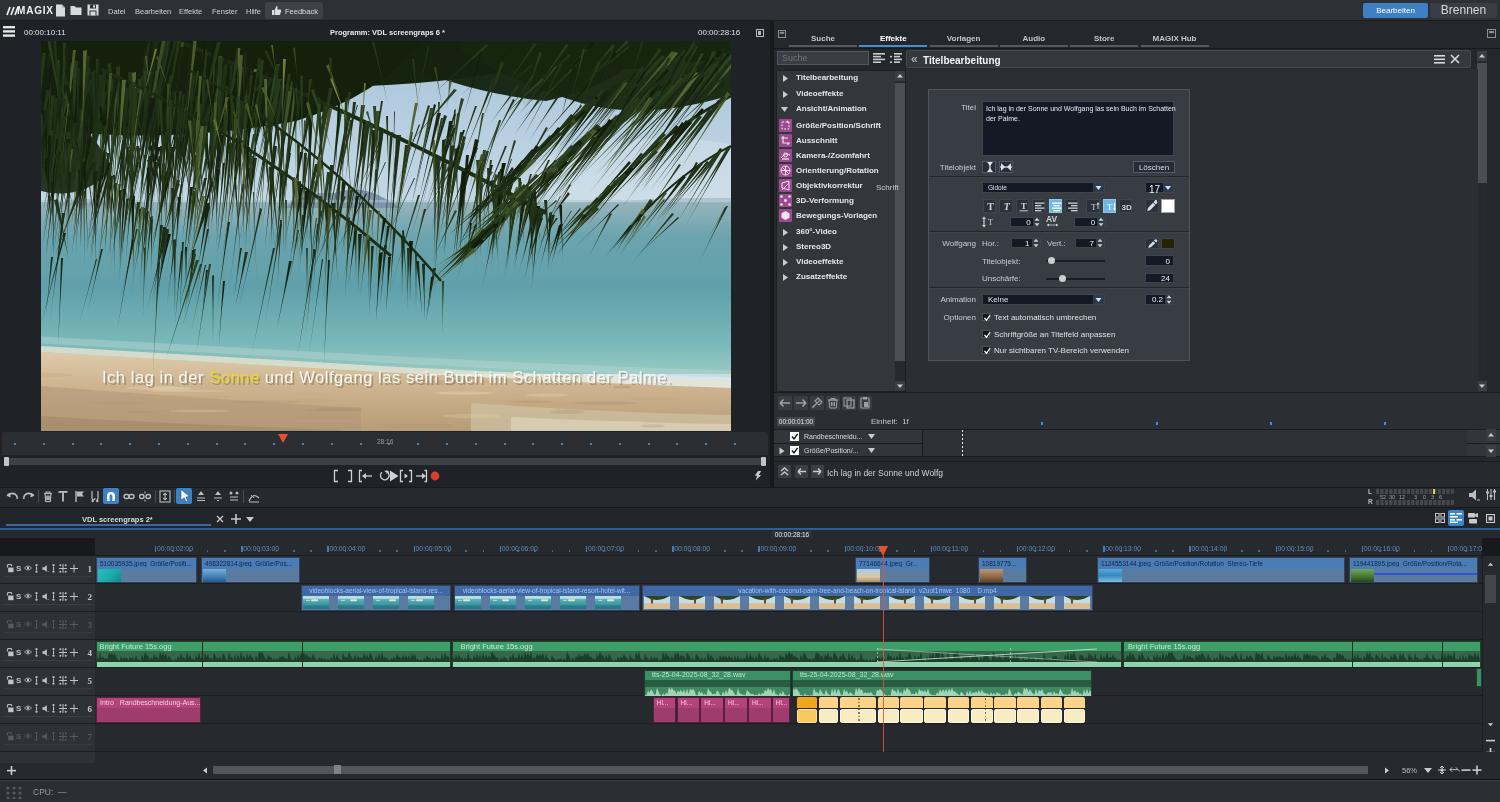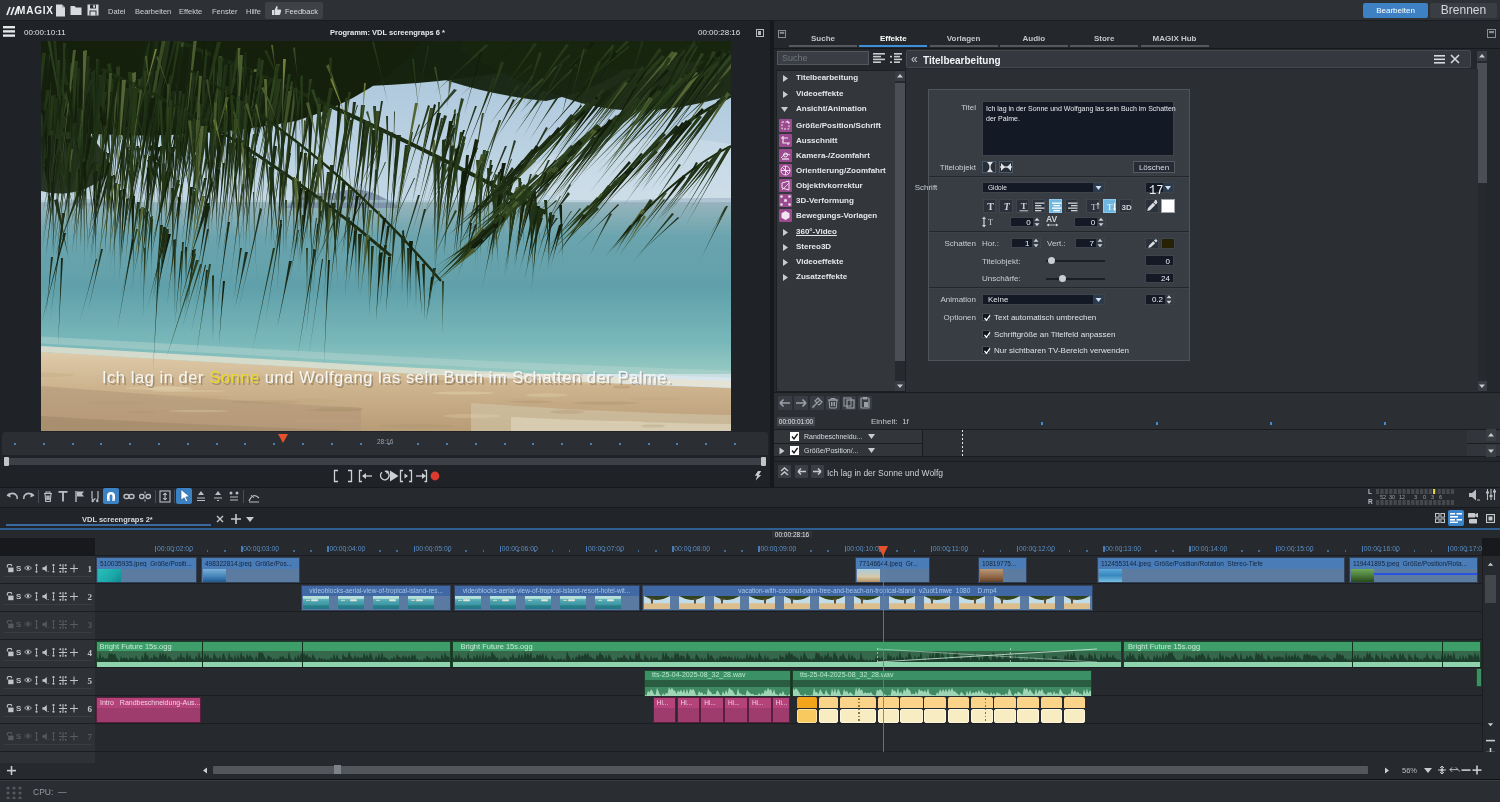--- a/index.html
+++ b/index.html
@@ -1439,21 +1439,21 @@
     </g>
   </svg>
 <div class="abs" style="left:796px;top:150.6px;font-size:8px;font-weight:bold;color:#e4e7ea;white-space:nowrap;">Kamera-/Zoomfahrt</div>
 <svg class="abs" style="left:779px;top:164.2px" width="13" height="13" viewBox="0 0 13 13">
     <rect width="13" height="13" rx="1" fill="#9c4a90"></rect>
     <g stroke="#f0e4ee" stroke-width="0.9" fill="none">
       <circle cx="6.5" cy="6.5" r="4.5"></circle>
       <path d="M2,6.5 h9 M6.5,2 v9 M3.3,3.3 l6.4,6.4"></path>
     </g>
   </svg>
-<div class="abs" style="left:796px;top:165.7px;font-size:8px;font-weight:bold;color:#e4e7ea;white-space:nowrap;">Orientierung/Zoomfahrt</div>
+<div class="abs" style="left:796px;top:165.7px;font-size:8px;font-weight:bold;color:#e4e7ea;white-space:nowrap;">Orientierung/Rotation</div>
 <svg class="abs" style="left:779px;top:179.2px" width="13" height="13" viewBox="0 0 13 13">
     <rect width="13" height="13" rx="1" fill="#9c4a90"></rect>
     <g stroke="#f0e4ee" stroke-width="1" fill="none">
       <path d="M3,4 l7,-2 v9 l-7,-2 z"></path>
       <path d="M10,4 l-7,7" stroke-width="0.8"></path>
     </g>
   </svg>
 <div class="abs" style="left:796px;top:180.7px;font-size:8px;font-weight:bold;color:#e4e7ea;white-space:nowrap;">Objektivkorrektur</div>
 <svg class="abs" style="left:779px;top:194.3px" width="13" height="13" viewBox="0 0 13 13">
     <rect width="13" height="13" rx="1" fill="#9c4a90"></rect>
@@ -1467,21 +1467,21 @@
   </svg>
 <div class="abs" style="left:796px;top:195.8px;font-size:8px;font-weight:bold;color:#e4e7ea;white-space:nowrap;">3D-Verformung</div>
 <svg class="abs" style="left:779px;top:209.3px" width="13" height="13" viewBox="0 0 13 13">
     <rect width="13" height="13" rx="1" fill="#9c4a90"></rect>
     <path d="M6.5,2 l4,2.2 v4.6 l-4,2.2 l-4,-2.2 v-4.6 z" fill="#f0e4ee"></path>
   </svg>
 <div class="abs" style="left:796px;top:210.8px;font-size:8px;font-weight:bold;color:#e4e7ea;white-space:nowrap;">Bewegungs-Vorlagen</div>
 <svg class="abs" style="left:783px;top:228.7px" width="5" height="7" viewBox="0 0 5 7">
     <path d="M0,0 L5,3.5 L0,7 z" fill="#c8ccd0"></path>
   </svg>
-<div class="abs" style="left:796px;top:226.7px;font-size:8px;font-weight:bold;color:#e4e7ea;white-space:nowrap;text-decoration:underline;">360°-Video</div>
+<div class="abs" style="left:796px;top:226.7px;font-size:8px;font-weight:bold;color:#e4e7ea;white-space:nowrap;">360°-Video</div>
 <svg class="abs" style="left:783px;top:243.8px" width="5" height="7" viewBox="0 0 5 7">
     <path d="M0,0 L5,3.5 L0,7 z" fill="#c8ccd0"></path>
   </svg>
 <div class="abs" style="left:796px;top:241.8px;font-size:8px;font-weight:bold;color:#e4e7ea;white-space:nowrap;">Stereo3D</div>
 <svg class="abs" style="left:783px;top:259.3px" width="5" height="7" viewBox="0 0 5 7">
     <path d="M0,0 L5,3.5 L0,7 z" fill="#c8ccd0"></path>
   </svg>
 <div class="abs" style="left:796px;top:257.3px;font-size:8px;font-weight:bold;color:#e4e7ea;white-space:nowrap;">Videoeffekte</div>
 <svg class="abs" style="left:783px;top:274.3px" width="5" height="7" viewBox="0 0 5 7">
     <path d="M0,0 L5,3.5 L0,7 z" fill="#c8ccd0"></path>
@@ -1549,30 +1549,30 @@
         <path d="M11,1 l-4,4 l4,4 z"></path>
         <rect x="0" y="4.4" width="12" height="1.2"></rect>
       </g>
     </svg>
   </div>
 <div class="abs" style="left:1133px;top:161px;width:42px;height:12px;background:#252c36;border:1px solid #555b63;text-align:center;">
     <span style="font-size:8px;color:#d8dce0;line-height:11px;">Löschen</span>
   </div>
 <div class="abs" style="left:929px;top:176px;width:260px;height:1px;background:#23262b;"></div>
 <div class="abs" style="left:929px;top:177px;width:260px;height:1px;background:#484d54;opacity:0.35;"></div>
-<div class="abs" style="left:876px;top:183px;width:100px;text-align:center;font-size:8px;color:#c9ced3;white-space:nowrap;">Schrift</div>
+<div class="abs" style="left:876px;top:183px;width:100px;text-align:left;font-size:8px;color:#c9ced3;white-space:nowrap;">Schrift</div>
 <div class="abs" style="left:982px;top:182px;width:123px;height:11px;background:#131a25;border:1px solid #3f444b;"></div>
 <div class="abs" style="left:988px;top:184px;font-size:6.5px;color:#dfe3e6;white-space:nowrap;">Gidole</div>
 <div class="abs" style="left:1093px;top:183px;width:11px;height:9px;background:#2c3c4e;">
     <svg width="11" height="9" viewBox="0 0 11 9">
       <path d="M2.5,3 h6 l-3,4 z" fill="#cfe0ee"></path>
     </svg>
   </div>
 <div class="abs" style="left:1145px;top:182px;width:29px;height:11px;background:#131a25;border:1px solid #3f444b;"></div>
-<div class="abs" style="left:1149px;top:183.5px;font-size:12px;color:#eef1f3;white-space:nowrap;font-family:Liberation Mono, monospace;">17</div>
+<div class="abs" style="left:1149px;top:183.5px;font-size:10px;color:#eef1f3;white-space:nowrap;">17</div>
 <div class="abs" style="left:1163px;top:183px;width:10px;height:9px;background:#2c3c4e;">
     <svg width="10" height="9" viewBox="0 0 10 9">
       <path d="M2,3 h6 l-3,4 z" fill="#cfe0ee"></path>
     </svg>
   </div>
 <div class="abs" style="left:982.8px;top:199px;width:13.4px;height:14px;background:#2a313b;border:1px solid #3e454d;">
     <svg width="13.4" height="13.5" viewBox="0 0 13.4 13.5">
       <text x="6.7" y="10" text-anchor="middle" font-size="10" font-weight="bold" font-family="Liberation Serif" fill="#cfd3d7">T</text>
     </svg>
   </div>
@@ -1672,21 +1672,21 @@
 <div class="abs" style="left:1074.2px;top:216.5px;width:32px;height:10px;background:#131a25;border:1px solid #3f444b;"></div>
 <div class="abs" style="left:1074.2px;top:217.5px;font-size:8px;color:#eef1f3;white-space:nowrap;width:21px;text-align:right;">0</div>
 <div class="abs" style="left:1097.2px;top:217.5px;width:8px;height:8px;background:#333b45;">
     <svg width="8" height="8" viewBox="0 0 8 8">
       <path d="M1.5,2.8 l2.5,-3 l2.5,3 z" fill="#cfd3d7"></path>
       <path d="M1.5,5.2 l2.5,3 l2.5,-3 z" fill="#cfd3d7"></path>
     </svg>
   </div>
 <div class="abs" style="left:929px;top:231px;width:260px;height:1px;background:#23262b;"></div>
 <div class="abs" style="left:929px;top:232px;width:260px;height:1px;background:#484d54;opacity:0.35;"></div>
-<div class="abs" style="left:876px;top:239px;width:100px;text-align:right;font-size:8px;color:#c9ced3;white-space:nowrap;">Schatten</div>
+<div class="abs" style="left:876px;top:239px;width:100px;text-align:right;font-size:8px;color:#c9ced3;white-space:nowrap;">Wolfgang</div>
 <div class="abs" style="left:982px;top:239px;font-size:8px;color:#c9ced3;white-space:nowrap;">Hor.:</div>
 <div class="abs" style="left:1010.5px;top:238px;width:30px;height:10px;background:#131a25;border:1px solid #3f444b;"></div>
 <div class="abs" style="left:1010.5px;top:239px;font-size:8px;color:#eef1f3;white-space:nowrap;width:19px;text-align:right;">1</div>
 <div class="abs" style="left:1031.5px;top:239px;width:8px;height:8px;background:#333b45;">
     <svg width="8" height="8" viewBox="0 0 8 8">
       <path d="M1.5,2.8 l2.5,-3 l2.5,3 z" fill="#cfd3d7"></path>
       <path d="M1.5,5.2 l2.5,3 l2.5,-3 z" fill="#cfd3d7"></path>
     </svg>
   </div>
 <div class="abs" style="left:1047px;top:239px;font-size:8px;color:#c9ced3;white-space:nowrap;">Vert.:</div>

